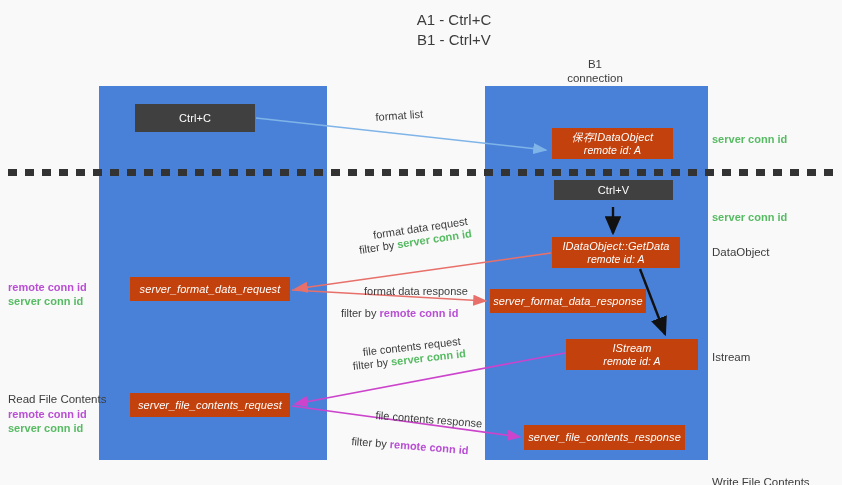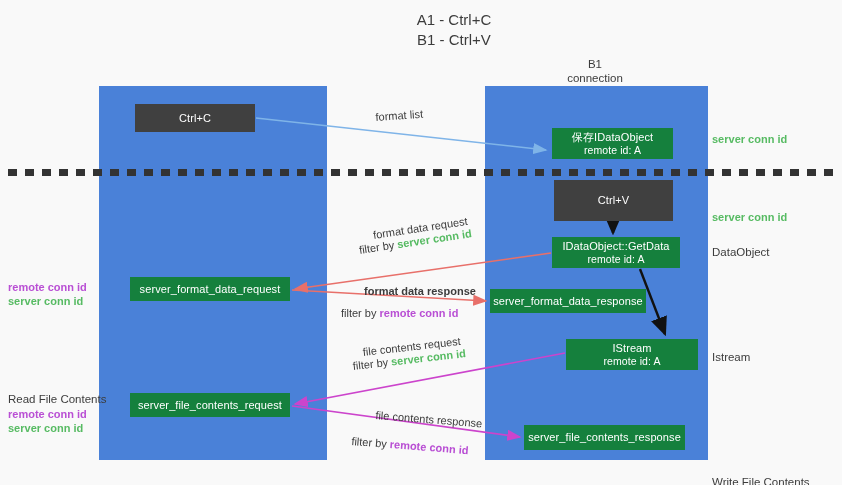--- a/index.html
+++ b/index.html
@@ -37,25 +37,25 @@
     background:repeating-linear-gradient(to right,#333 0 9px,transparent 9px 17px);
   }
 
   
   .box{
     box-sizing:border-box;color:#ffffff;text-align:center;
     display:flex;flex-direction:column;align-items:center;justify-content:center;
     font-size:11px;line-height:13px;letter-spacing:.1px;
   }
   .box.green{background:#404040;}
-  .box.orange{background:#15803d;}
+  .box.orange{background:#c2410c;font-style:italic;}
   .box .l2{font-size:10.5px;}
 
   #box-ctrlc{left:135px;top:104px;width:120px;height:28px;}
-  #box-ctrlv{left:554px;top:180px;width:119px;height:41px;}
+  #box-ctrlv{left:554px;top:180px;width:119px;height:20px;}
   #box-idataobject{left:552px;top:128px;width:121px;height:31px;}
   #box-getdata{left:552px;top:237px;width:128px;height:31px;}
   #box-istream{left:566px;top:339px;width:132px;height:31px;}
   #box-fmt-req{left:130px;top:277px;width:160px;height:24px;}
   #box-fmt-resp{left:490px;top:289px;width:156px;height:24px;}
   #box-file-req{left:130px;top:393px;width:160px;height:24px;}
   #box-file-resp{left:524px;top:425px;width:161px;height:25px;}
 
   
   #arrows{left:0;top:0;width:842px;height:485px;}
@@ -66,21 +66,21 @@
   .mid-label.rot-up-s{transform:rotate(-6.5deg);transform-origin:left top;}
   .mid-label.rot-dn{transform:rotate(4.5deg);transform-origin:left top;}
   .g{color:#57bb63;font-weight:bold;}
   .m{color:#b94fd4;font-weight:bold;}
 
   #lbl-format-list{left:375px;top:110px;font-size:11px;color:#3c3c3c;
                    transform:rotate(-4deg);transform-origin:left top;}
 
   #lbl-fdr{left:372px;top:228px;}
   #lbl-fdr2{left:358px;top:243px;}
-  #lbl-fdresp{left:364px;top:284px;font-weight:bold;}
+  #lbl-fdresp{left:364px;top:284px;}
   #lbl-fdresp2{left:341px;top:306px;}
 
   #lbl-fcr{left:362px;top:345px;}
   #lbl-fcr2{left:352px;top:359px;}
   #lbl-fcresp{left:376px;top:408px;}
   #lbl-fcresp2{left:352px;top:434px;}
 
   
   .left-ann{font-size:11px;line-height:14px;font-weight:bold;white-space:nowrap;}
   #ann-l1{left:8px;top:280px;}

